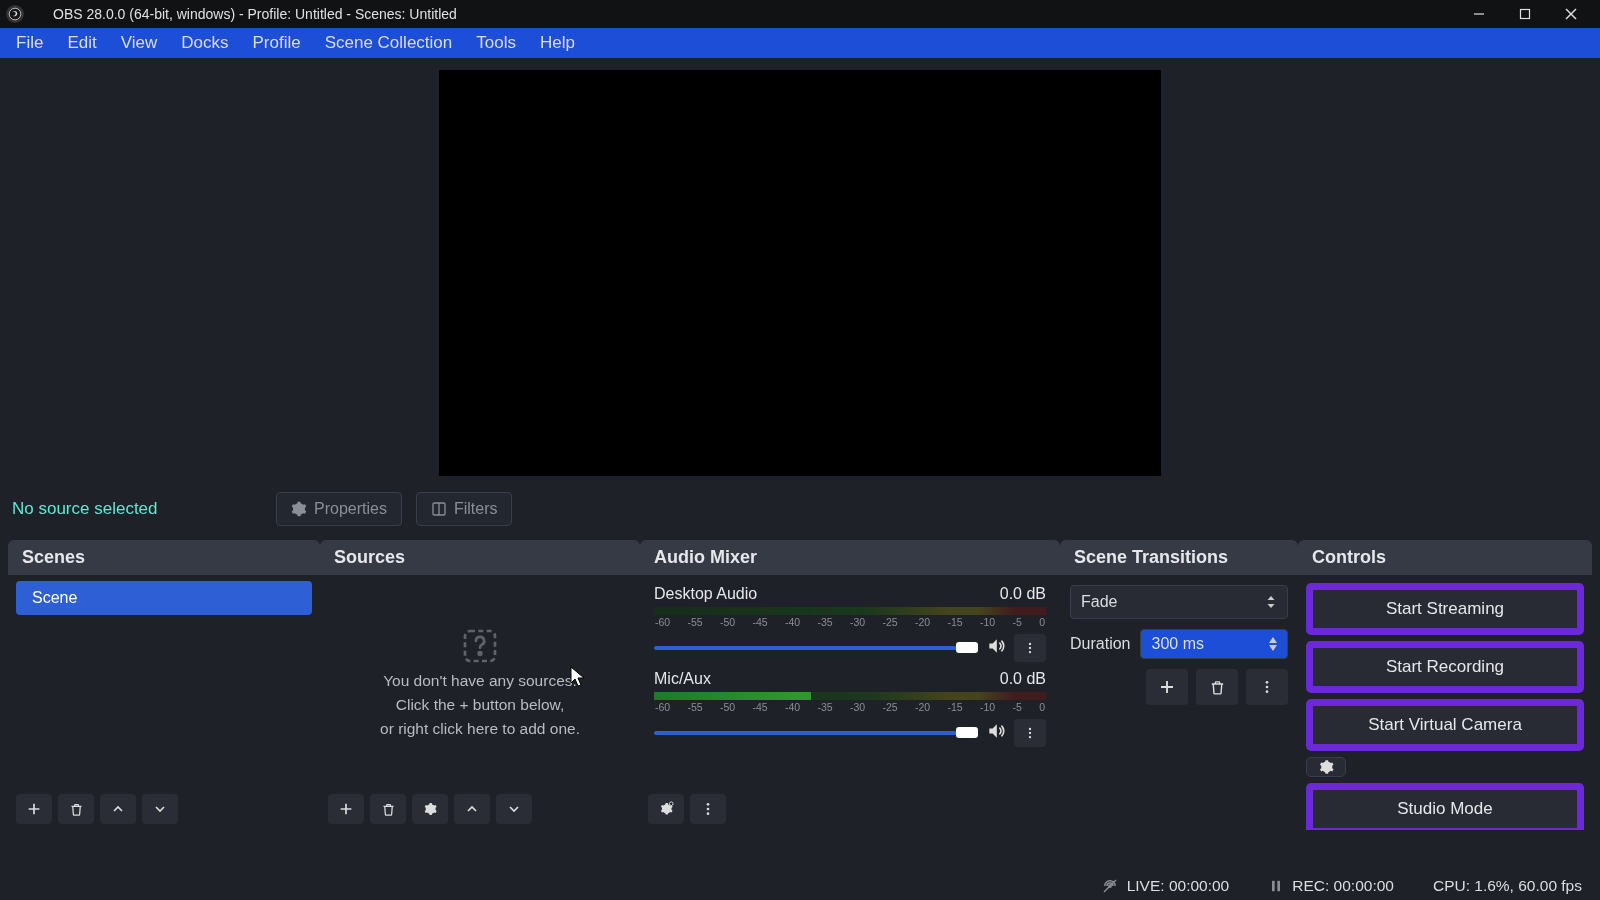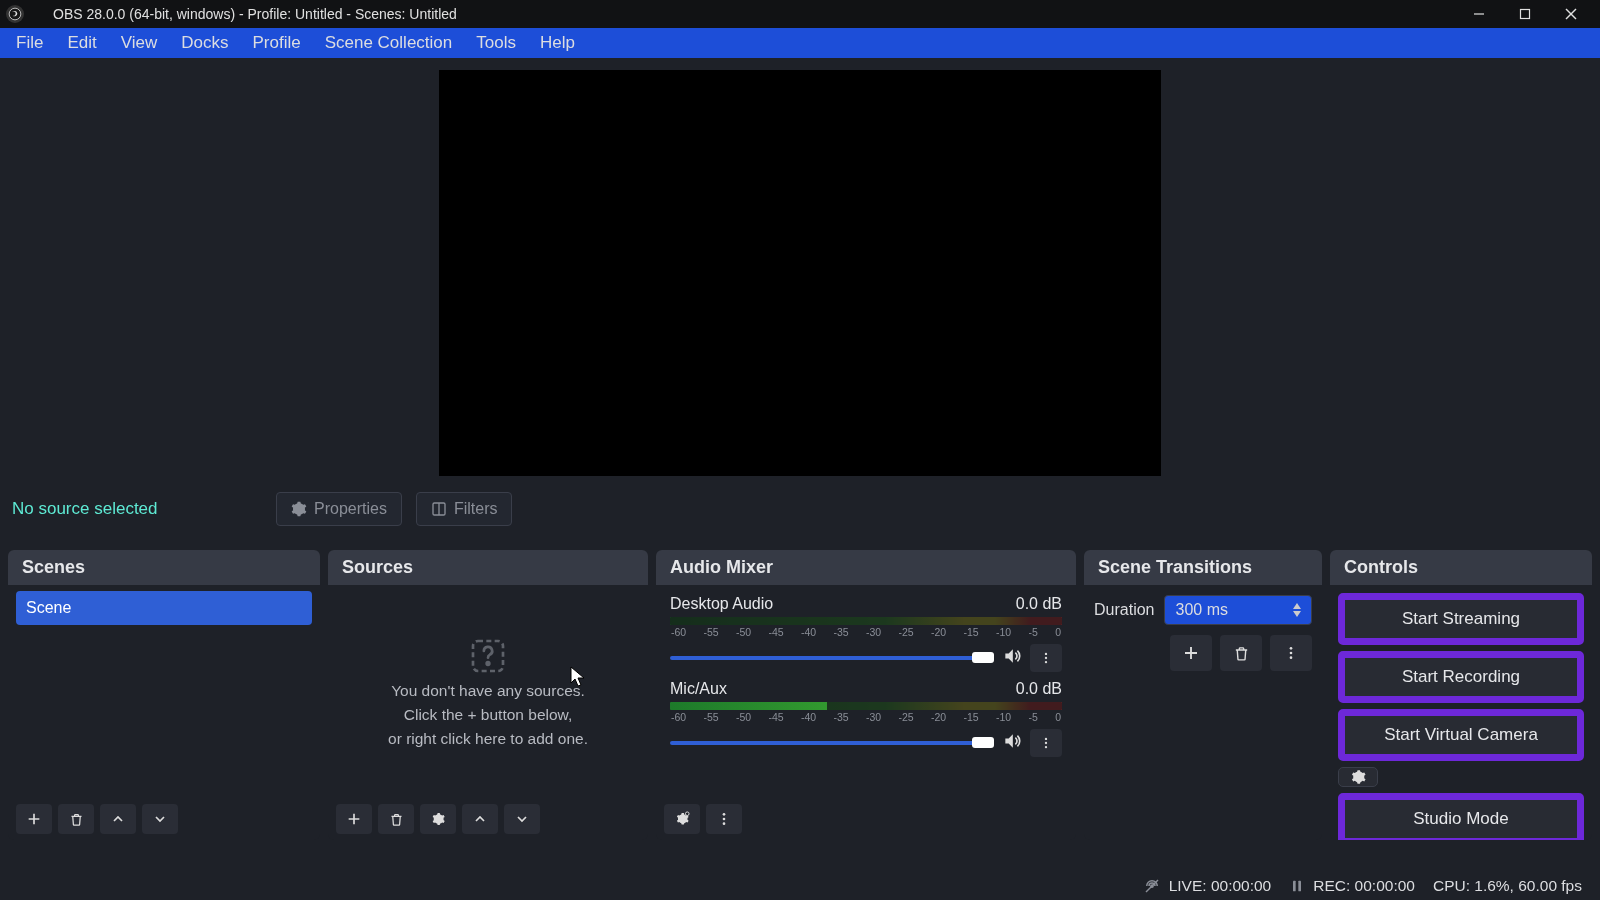--- a/index.html
+++ b/index.html
@@ -20,33 +20,33 @@
 
 .preview-area { height: 430px; background: #1e2128; display: flex; align-items: center; justify-content: center; padding: 10px 0; }
 .preview-canvas { background: #000; width: 722px; height: 406px; }
 
 
 .src-toolbar { height: 42px; background: #1e2128; display: flex; align-items: center; padding: 0 12px; gap: 14px; }
 .src-status { font-size: 17px; color: #5eead4; flex: 0 0 250px; }
 .tb-btn { background: #232730; border: 1px solid #3a3e4a; border-radius: 4px; padding: 7px 14px; display: flex; align-items: center; gap: 7px; color: #8a8e97; font-size: 16px; }
 
 
-.panels { display: flex; gap: 8px; padding: 0 8px; height: 290px; margin-top: 20px; }
+.panels { display: flex; padding: 0 8px; height: 290px; margin-top: 10px; }
 .panel { background: #1e2128; border-radius: 6px; display: flex; flex-direction: column; overflow: hidden; }
 .panel-scenes { width: 312px; }
 .panel-sources { width: 320px; }
 .panel-mixer { width: 420px; }
 .panel-transitions { width: 238px; }
 .panel-controls { flex: 1; }
 
 .panel-header { background: #363a45; padding: 7px 14px; font-size: 18px; font-weight: 600; color: #e6e7ea; }
 .panel-body { flex: 1; padding: 6px 8px; overflow: auto; display:flex; flex-direction:column; }
 .panel-footer { padding: 6px 8px; display: flex; gap: 6px; }
 
-.scene-item { background: #2f5fd5; color: #fff; padding: 8px 10px; border-radius: 4px; font-size: 16px; }
+.scene-item { background: #2f5fd5; color: #fff; padding: 8px 16px; border-radius: 4px; font-size: 16px; }
 
 .sources-empty { flex:1; display:flex; flex-direction:column; align-items:center; justify-content:center; gap:6px; color:#b8bbc2; font-size:15.5px; text-align:center; }
 .sources-empty svg { opacity:0.6; }
 
 .iconbtn { width: 36px; height: 30px; background: #2a2d36; border-radius: 4px; display: flex; align-items: center; justify-content: center; color: #ddd; }
 .iconbtn.sm { width: 32px; height: 28px; }
 .iconbtn.big { width: 42px; height: 36px; }
 
 
 .mixer-track { padding: 4px 6px; }
@@ -69,21 +69,21 @@
 .trans-btns { display:flex; gap:8px; justify-content:flex-end; }
 
 
 .controls-body { padding:8px 8px; display:flex; flex-direction:column; gap:6px; }
 .ctrl-btn { background:#282b33; border:7px solid #6d28d9; border-radius:5px; padding:9px 0; font-size:17px; color:#e6e7ea; text-align:center; }
 .ctrl-row { display:flex; gap:6px;flex-direction:column; }
 .ctrl-row .ctrl-btn { flex:1; }
 .gear-side { width:40px; background:#282b33; border:1px solid #3a3e4a; border-radius:5px; display:flex; align-items:center; justify-content:center; }
 
 
-.statusbar { position:absolute; bottom:0; left:0; right:0; height:28px; display:flex; justify-content:flex-end; padding:0 18px; gap:18px; font-size:15.5px; color:#dcdde0; background:#1e2128; }
+.statusbar { position:absolute; bottom:0; left:0; right:0; height:28px; display:flex; justify-content:flex-end; padding:0 18px; gap:39px; font-size:15.5px; color:#dcdde0; background:#1e2128; }
 .stat { display:flex; align-items:center; gap:8px; }
 
 
 .cursor-fake { position:absolute; pointer-events:none; }
 
 svg { display:inline-block; }
 </style>
 </head>
 <body>
 
@@ -322,20 +322,27 @@
             <circle cx="12" cy="12" r="2"></circle>
             <circle cx="12" cy="19" r="2"></circle>
           </svg>
         </div>
     </div>
   </div>
 
   <div class="panel panel-transitions">
     <div class="panel-header">Scene Transitions</div>
     <div class="transition-body">
+      <div class="select-box">
+        <span>Fade</span>
+        <svg width="12" height="16" viewBox="0 0 24 32" fill="#ccc">
+            <polygon points="12,4 5,12 19,12"></polygon>
+            <polygon points="12,28 5,20 19,20"></polygon>
+          </svg>
+      </div>
       <div class="dur-row">
         <div class="dur-label">Duration</div>
         <div class="spin-box" style="flex:1">
           <span>300 ms</span>
           <span class="spin-arrows">
             <svg width="12" height="8" viewBox="0 0 24 16" fill="#ccc">
                 <polygon points="12,2 4,14 20,14"></polygon>
               </svg>
             <svg width="12" height="8" viewBox="0 0 24 16" fill="#ccc">
                 <polygon points="12,14 4,2 20,2"></polygon>

